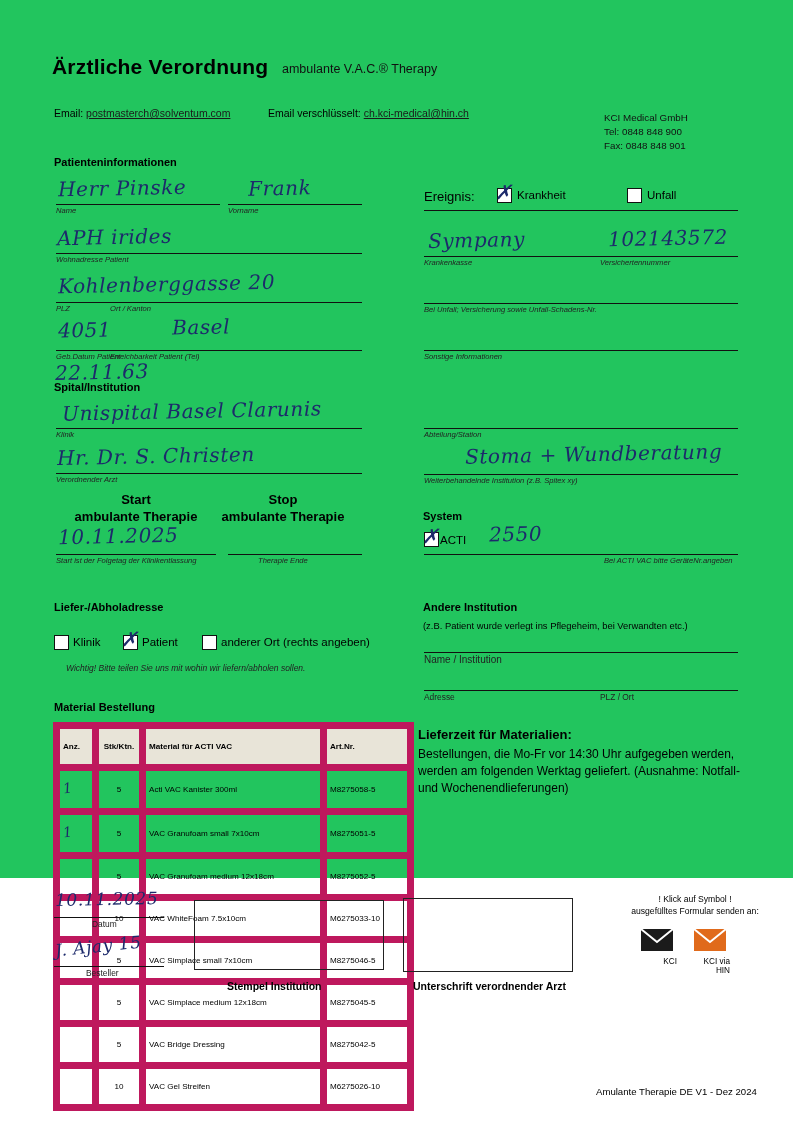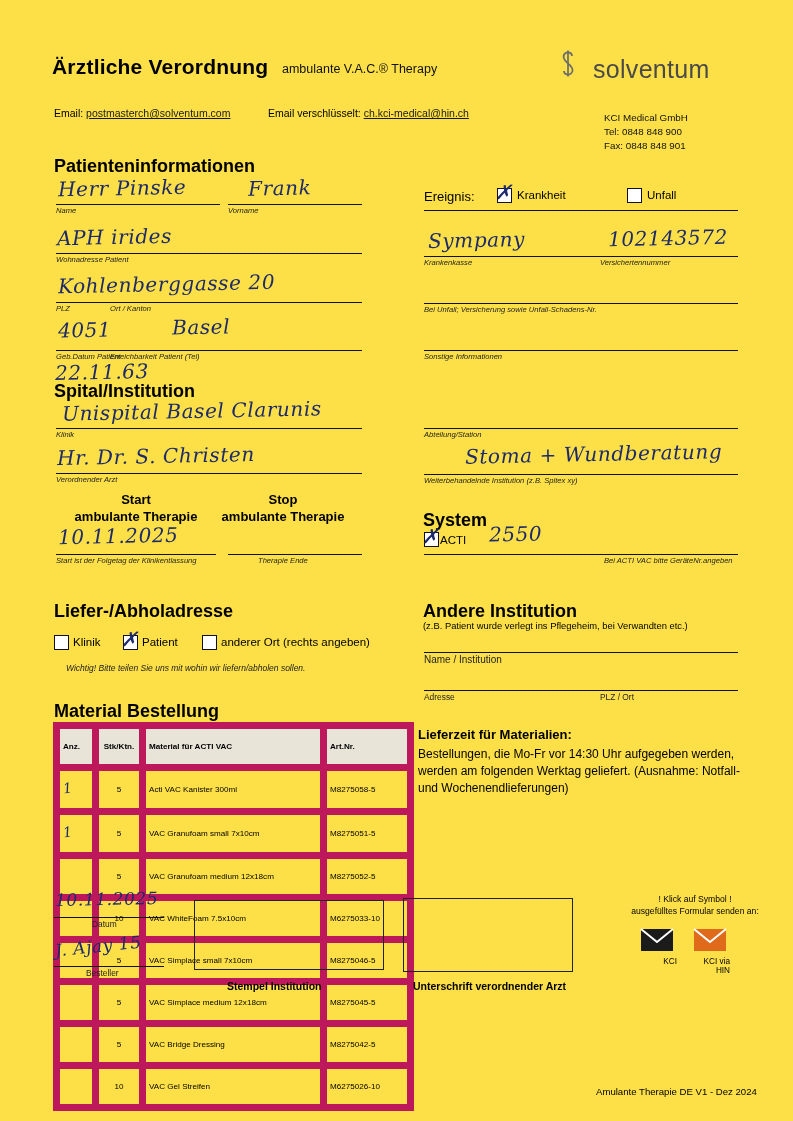--- a/index.html
+++ b/index.html
@@ -11,22 +11,22 @@
     width: 793px;
     height: 1121px;
     font-family: "Liberation Sans", sans-serif;
     color: #000;
     position: relative;
     overflow: hidden;
   }
   .page {
     position: relative;
     width: 793px;
-    height: 1121px;
-    background: #fde047;
+    height: 878px;
+    background: #22c55e;
   }
 
   
   .title-main {
     position: absolute;
     left: 52px; top: 55px;
     font-size: 21px;
     font-weight: bold;
     letter-spacing: 0.2px;
   }
@@ -71,21 +71,21 @@
     left: 604px; top: 111px;
     font-size: 9.8px;
     line-height: 14px;
     text-align: left;
     color: #111;
   }
 
   
   .sec-head {
     position: absolute;
-    font-size: 18px;
+    font-size: 11px;
     font-weight: bold;
   }
   .caption {
     position: absolute;
     font-size: 7.6px;
     font-style: italic;
     color: #222;
   }
   .caption.nonitalic { font-style: normal; }
 
@@ -239,27 +239,20 @@
 
   <div class="email-line">
     <span>Email:</span>
     <span class="link">postmasterch@solventum.com</span>
   </div>
   <div class="email-line2">
     <span>Email verschlüsselt:</span>
     <span class="link">ch.kci-medical@hin.ch</span>
   </div>
 
-  <div class="logo-wrap">
-    <svg class="logo-mark" viewBox="0 0 30 38">
-      <path d="M19 6 C19 2.5 14.5 1.5 12 3.5 C9 6 11 10.5 15 13.5 C19 16.5 21 20 18.5 23 C16 26 11 24.5 11 21" fill="none" stroke="#6b6b6b" stroke-width="1.7"></path>
-      <line x1="15" y1="0.5" x2="15" y2="26.5" stroke="#6b6b6b" stroke-width="1.7"></line>
-    </svg>
-    <span class="logo-text">solventum</span>
-  </div>
 
   <div class="kci-addr">
     <div>KCI Medical GmbH</div>
     <div>Tel: 0848 848 900</div>
     <div>Fax: 0848 848 901</div>
   </div>
 
   <div class="sec-head" style="left:54px; top:156px;">Patienteninformationen</div>
 
   <div class="hw" style="left:58px; top:176px;">Herr Pinske</div>

